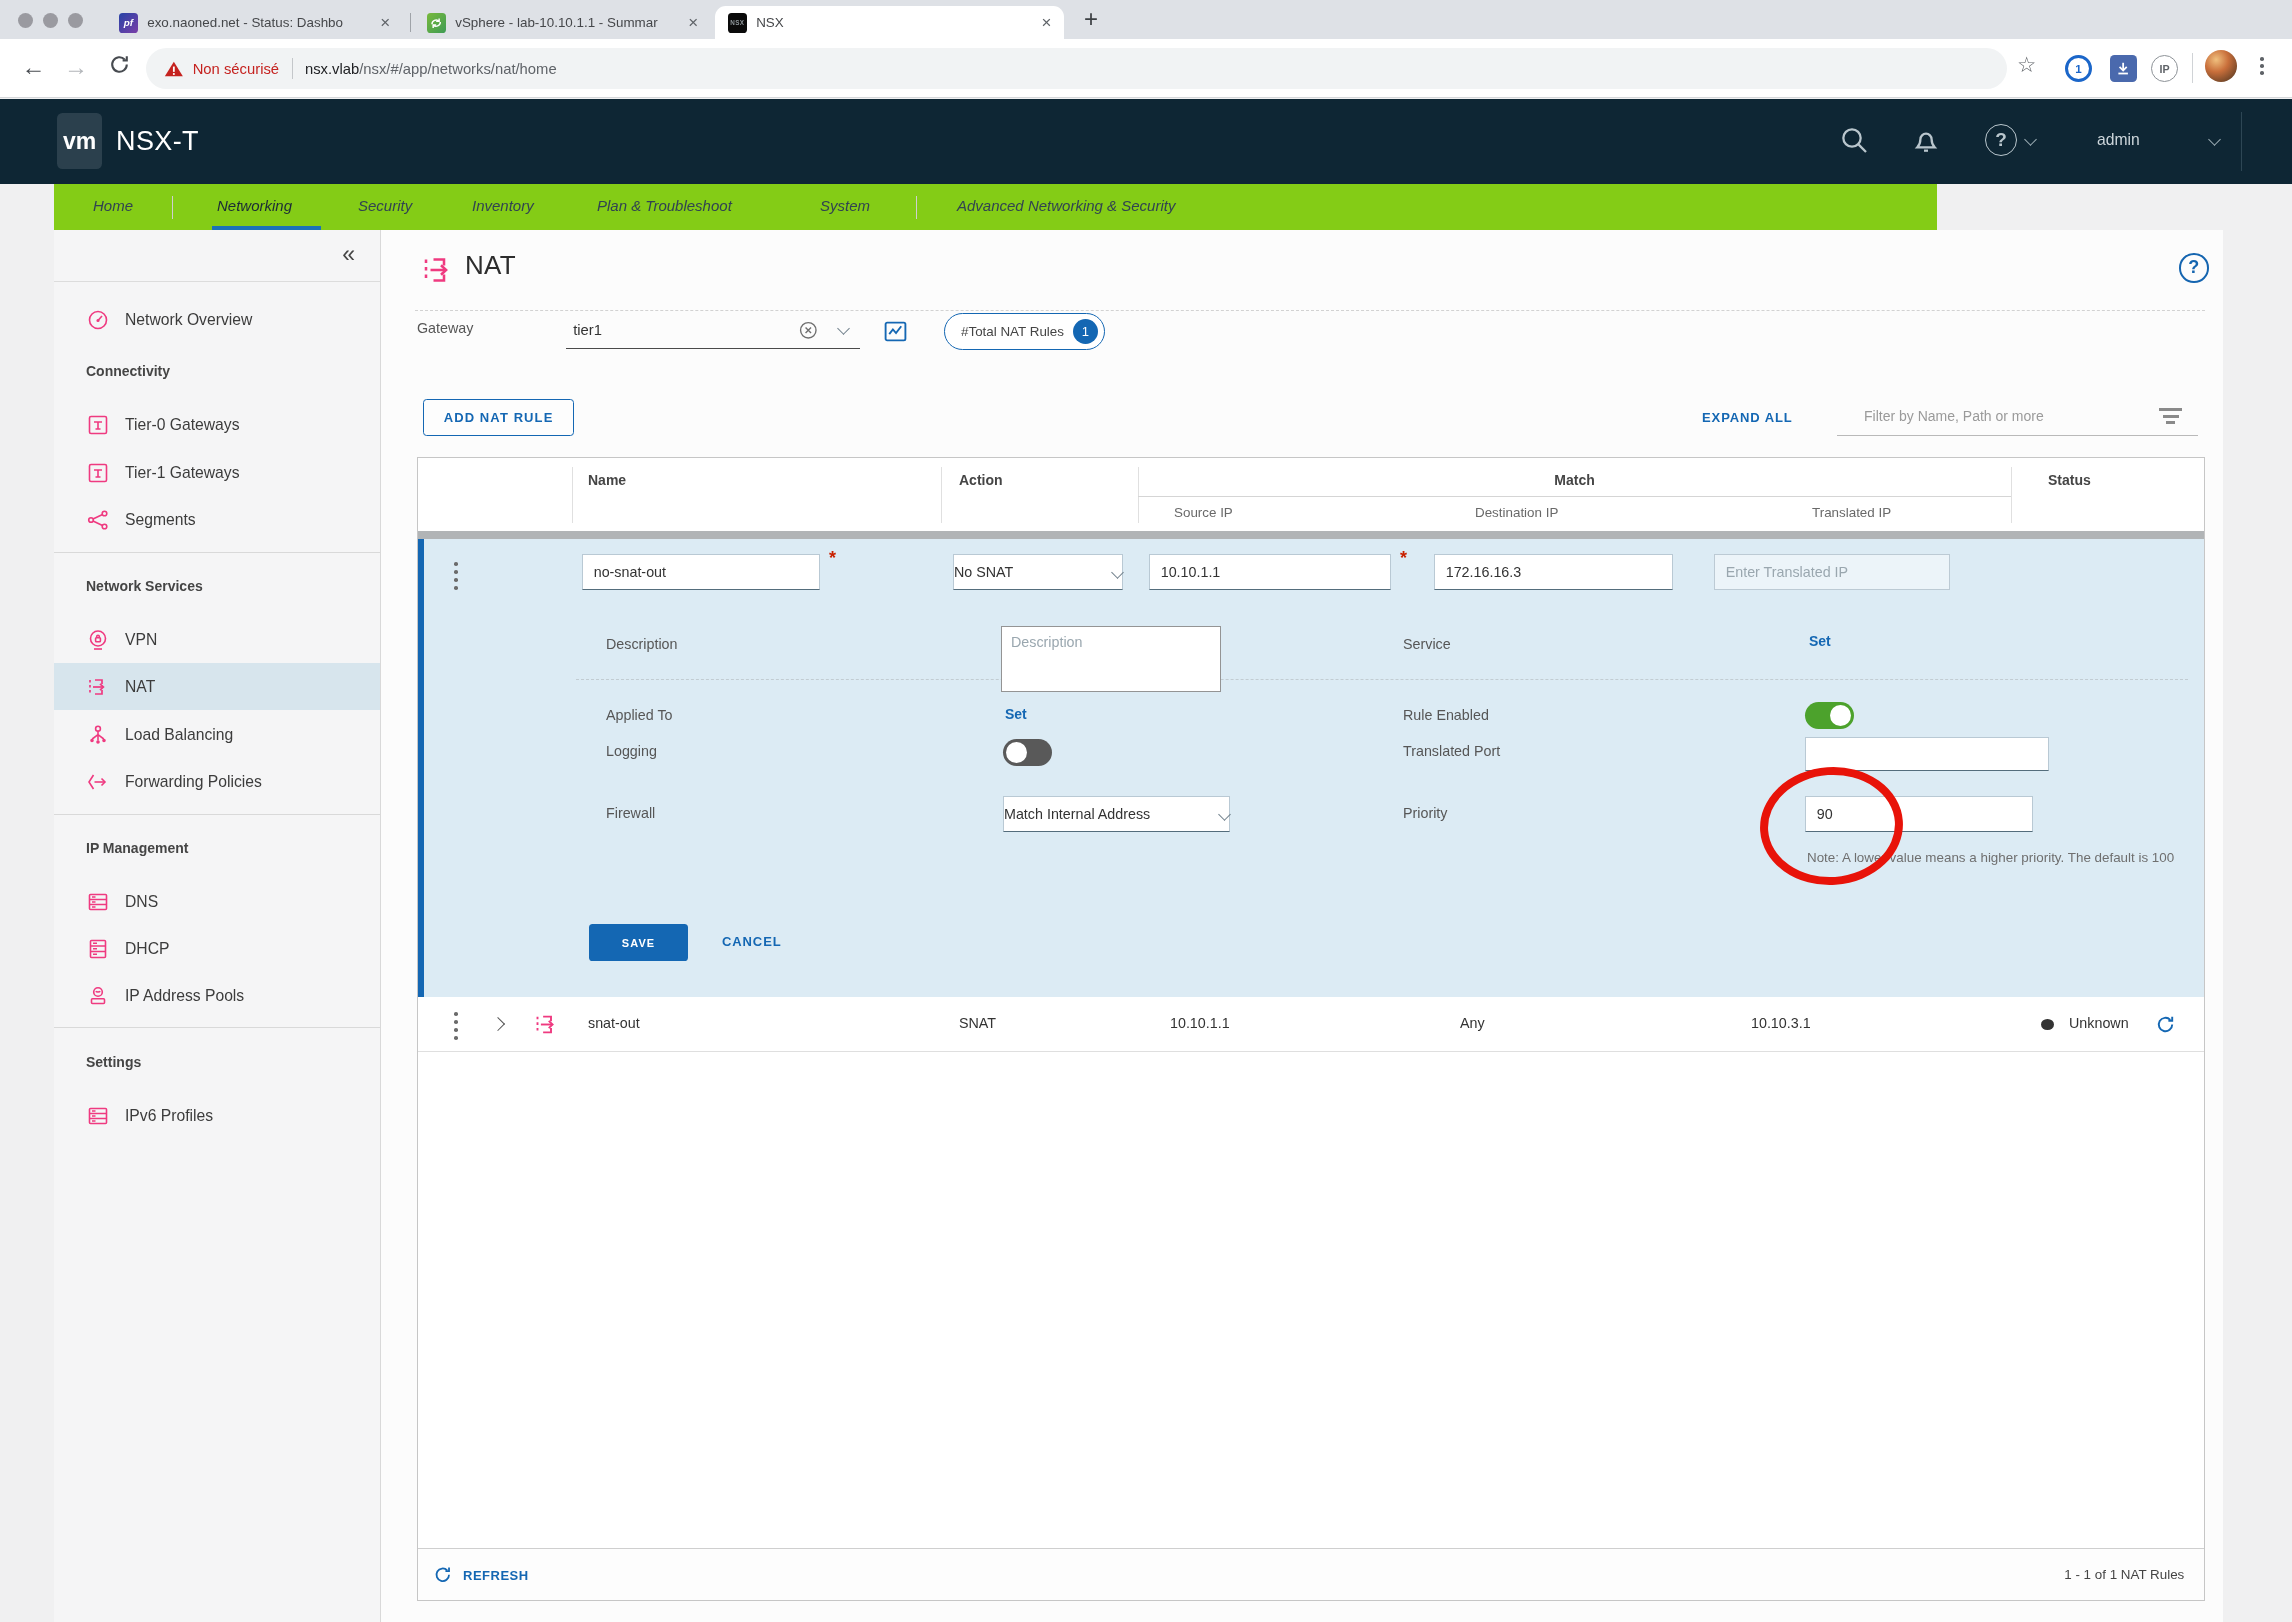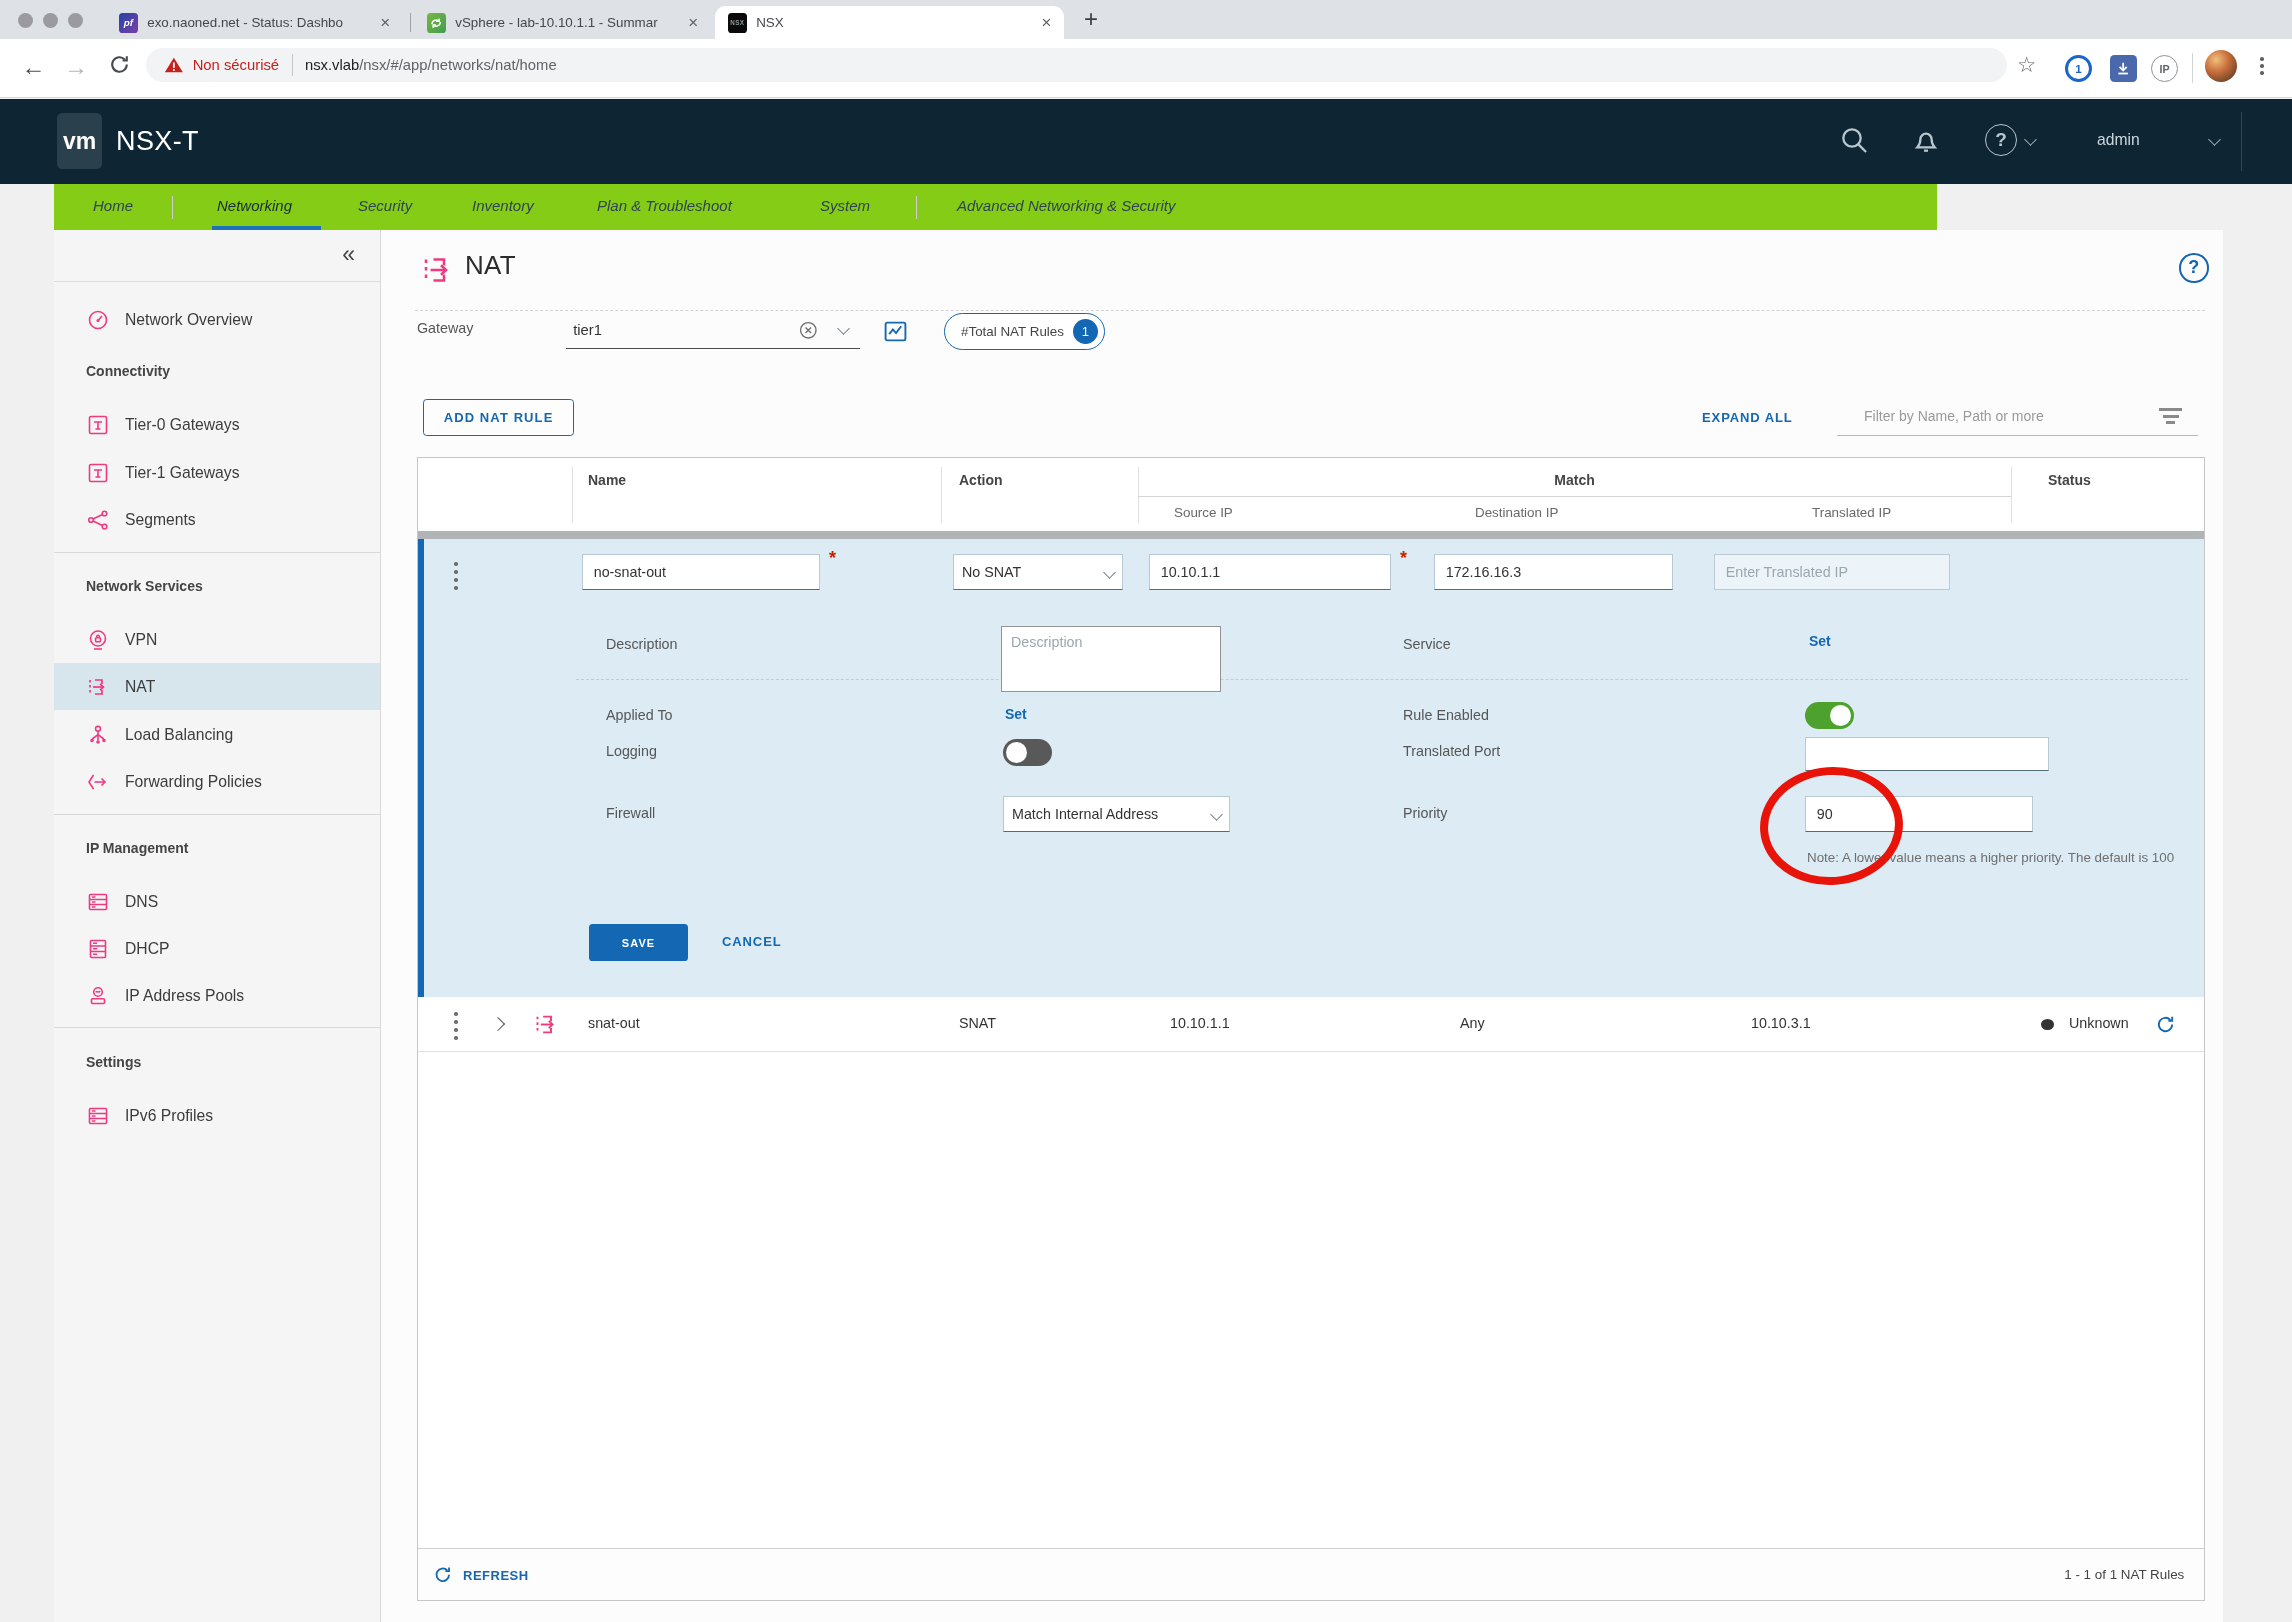--- a/index.html
+++ b/index.html
@@ -18,21 +18,21 @@
   .tab-divider { position:absolute; top:12.5px; width:0.9px; height:19.7px; background:#9fa3a8; }
   .favicon { width:19.7px; height:19.7px; border-radius:3.6px; flex:0 0 19.7px; display:flex; align-items:center; justify-content:center; }
   .fav-pf { background:linear-gradient(135deg,#2743a6,#7a3fa8); color:#fff; font-size:9.9px; font-weight:bold; font-style:italic; }
   .fav-vs { background:linear-gradient(135deg,#78b93c,#3f9c55); color:#fff; }
   .fav-nsx { background:#0a0a0a; color:#8f979b; font-size:6.3px; font-weight:bold; letter-spacing:0.4px; }
   .newtab { position:absolute; top:5.4px; font-size:24px; color:#3c4043; font-weight:300; }
 
   .addressbar { position:absolute; left:0; top:39px; width:2293px; height:59px; background:#ffffff; border-bottom:0.9px solid #d5d7da; }
   .navglyph { position:absolute; top:14.3px; font-size:24px; color:#474b50; }
   .navglyph.disabled { color:#b3b6ba; }
-  .urlpill { position:absolute; left:146px; top:9px; width:1861px; height:34px; border-radius:20.6px; background:#f1f3f4; display:flex; align-items:center; padding:4px 18px; }
+  .urlpill { position:absolute; left:146px; top:9px; width:1861px; height:41px; border-radius:20.6px; background:#f1f3f4; display:flex; align-items:center; padding:4px 18px; }
   .warn-text { color:#c5221f; font-size:14.8px; margin:0 12.5px 0 9px; }
   .url-divider { width:0.9px; height:21.5px; background:#c4c7ca; margin-right:12.5px; }
   .url-text { color:#202124; font-size:14.8px; }
   .url-text .path { color:#5f6368; }
   .ext-icon { position:absolute; top:16px; }
   .avatar { position:absolute; top:10.7px; width:32px; height:32px; border-radius:50%;
             background:radial-gradient(circle at 35% 30%, #f0c07e 0%, #c96f3b 40%, #7a4a2a 75%, #43352a 100%); }
   .menu-dots { position:absolute; top:18px; display:flex; flex-direction:column; gap:3.6px; }
   .menu-dots i { width:3.6px; height:3.6px; border-radius:50%; background:#5f6368; }
 
@@ -109,21 +109,21 @@
   .editrow { position:absolute; left:0; top:81px; width:100%; height:458px; background:#dcebf4; }
   .blue-edge { position:absolute; left:0; top:0; width:6.3px; height:100%; background:#1467b3; }
   .drag-dots { display:flex; flex-direction:column; gap:4.5px; }
   .drag-dots i { width:3.6px; height:3.6px; border-radius:50%; background:#6b6b6b; }
 
   .cell-input { position:absolute; height:36px; background:#fff; border:0.9px solid #b9c9d4; border-bottom:1.8px solid #546d7c;
                 font-size:14.3px; color:#333; padding:0 10.7px; font-family:inherit; }
   .cell-input::placeholder, .ta::placeholder { color:#9aa7af; }
   .cell-input.disabled { background:rgba(255,255,255,0.45); border:0.9px solid #bccad4; color:#9aa7af; }
   .cell-select { position:absolute; height:36px; background:#fff; border:0.9px solid #b9c9d4; border-bottom:1.8px solid #546d7c;
-                 display:flex; align-items:center; padding:0 8px; font-size:14.3px; color:#333; }
+                 display:flex; align-items:center; padding:0 0; font-size:14.3px; color:#333; }
   .cell-select .chev { margin-left:auto; }
   .req { position:absolute; color:#c92100; font-size:18px; font-weight:bold; }
   .dashed-sep { position:absolute; left:158px; top:140px; width:1612px; border-top:1.8px dashed #c2ccd2; }
 
   .form-label { position:absolute; font-size:14.3px; color:#565656; }
   .set-link { position:absolute; font-size:14px; font-weight:bold; color:#1467b3; }
   .ta { position:absolute; left:583px; top:87px; width:220px; height:66px; border:0.9px solid #949494; background:#fff;
         padding:7.2px 9px; font-size:14.3px; color:#333; resize:none; font-family:inherit; }
   .toggle { position:absolute; width:49px; height:27px; border-radius:13.4px; }
   .toggle .knob { position:absolute; top:2.7px; width:21.5px; height:21.5px; border-radius:50%; background:#fff; }

